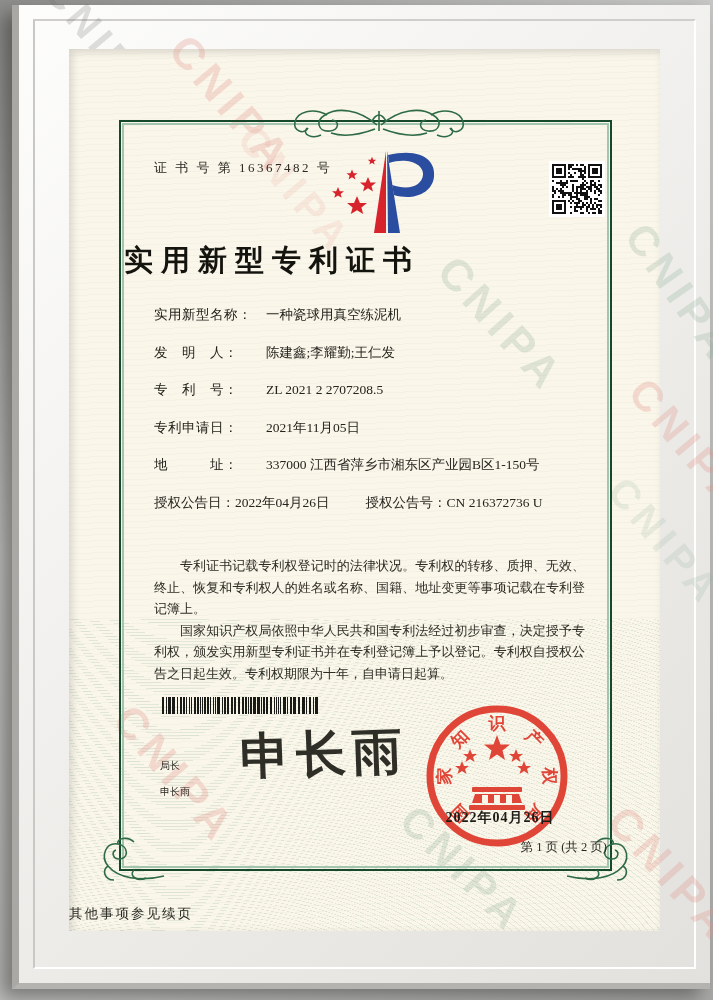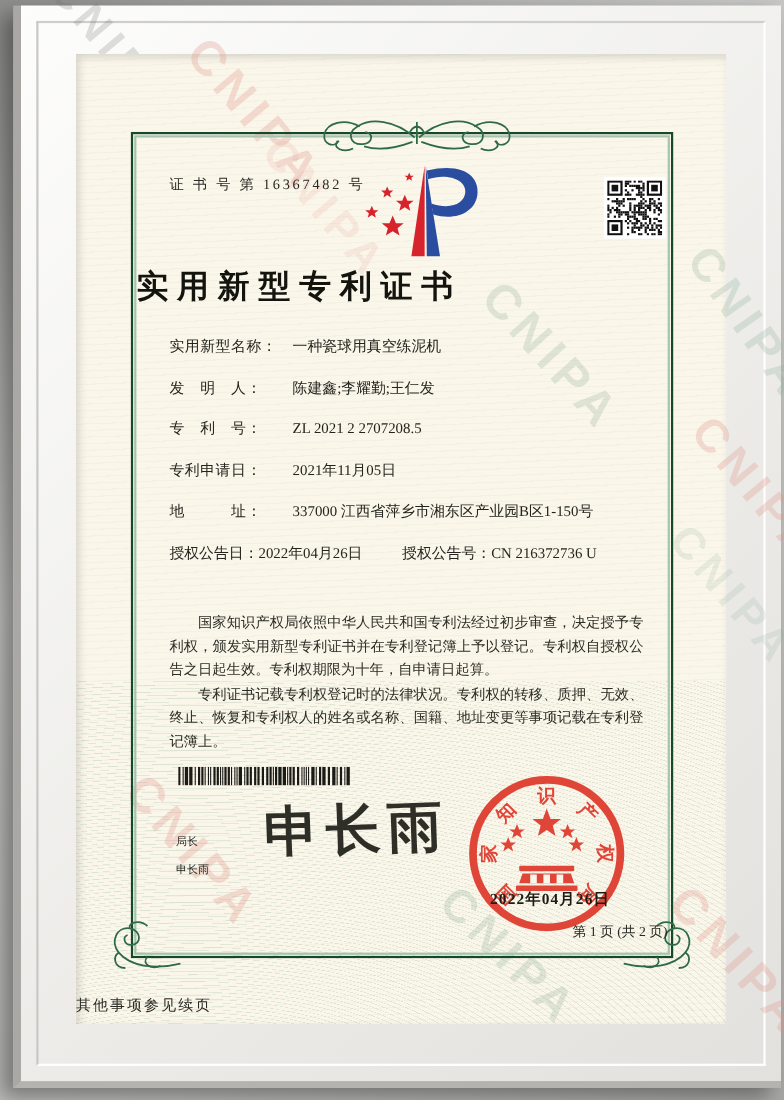--- a/index.html
+++ b/index.html
@@ -376,22 +376,22 @@
         </div>
         <div class="frow">
           <span class="flabel">地　　　址：</span><span>337000 江西省萍乡市湘东区产业园B区1-150号</span>
         </div>
         <div class="frow">
           <span>授权公告日：</span><span>2022年04月26日</span><span class="grant2">授权公告号：</span><span>CN 216372736 U</span>
         </div>
       </div>
 
       <div class="paragraphs">
+        <p>专利证书记载专利权登记时的法律状况。专利权的转移、质押、无效、终止、恢复和专利权人的姓名或名称、国籍、地址变更等事项记载在专利登记簿上。</p>
         <p>国家知识产权局依照中华人民共和国专利法经过初步审查，决定授予专利权，颁发实用新型专利证书并在专利登记簿上予以登记。专利权自授权公告之日起生效。专利权期限为十年，自申请日起算。</p>
-        <p>专利证书记载专利权登记时的法律状况。专利权的转移、质押、无效、终止、恢复和专利权人的姓名或名称、国籍、地址变更等事项记载在专利登记簿上。</p>
       </div>
 
       <svg class="barcode" viewBox="0 0 158 17" preserveAspectRatio="none" id="bcsvg">
           <rect x="0" y="0" width="2" height="17" fill="#1a1a16"></rect>
           <rect x="4" y="0" width="1" height="17" fill="#1a1a16"></rect>
           <rect x="6" y="0" width="3" height="17" fill="#1a1a16"></rect>
           <rect x="10" y="0" width="3" height="17" fill="#1a1a16"></rect>
           <rect x="15" y="0" width="1" height="17" fill="#1a1a16"></rect>
           <rect x="18" y="0" width="2" height="17" fill="#1a1a16"></rect>
           <rect x="21" y="0" width="2" height="17" fill="#1a1a16"></rect>

